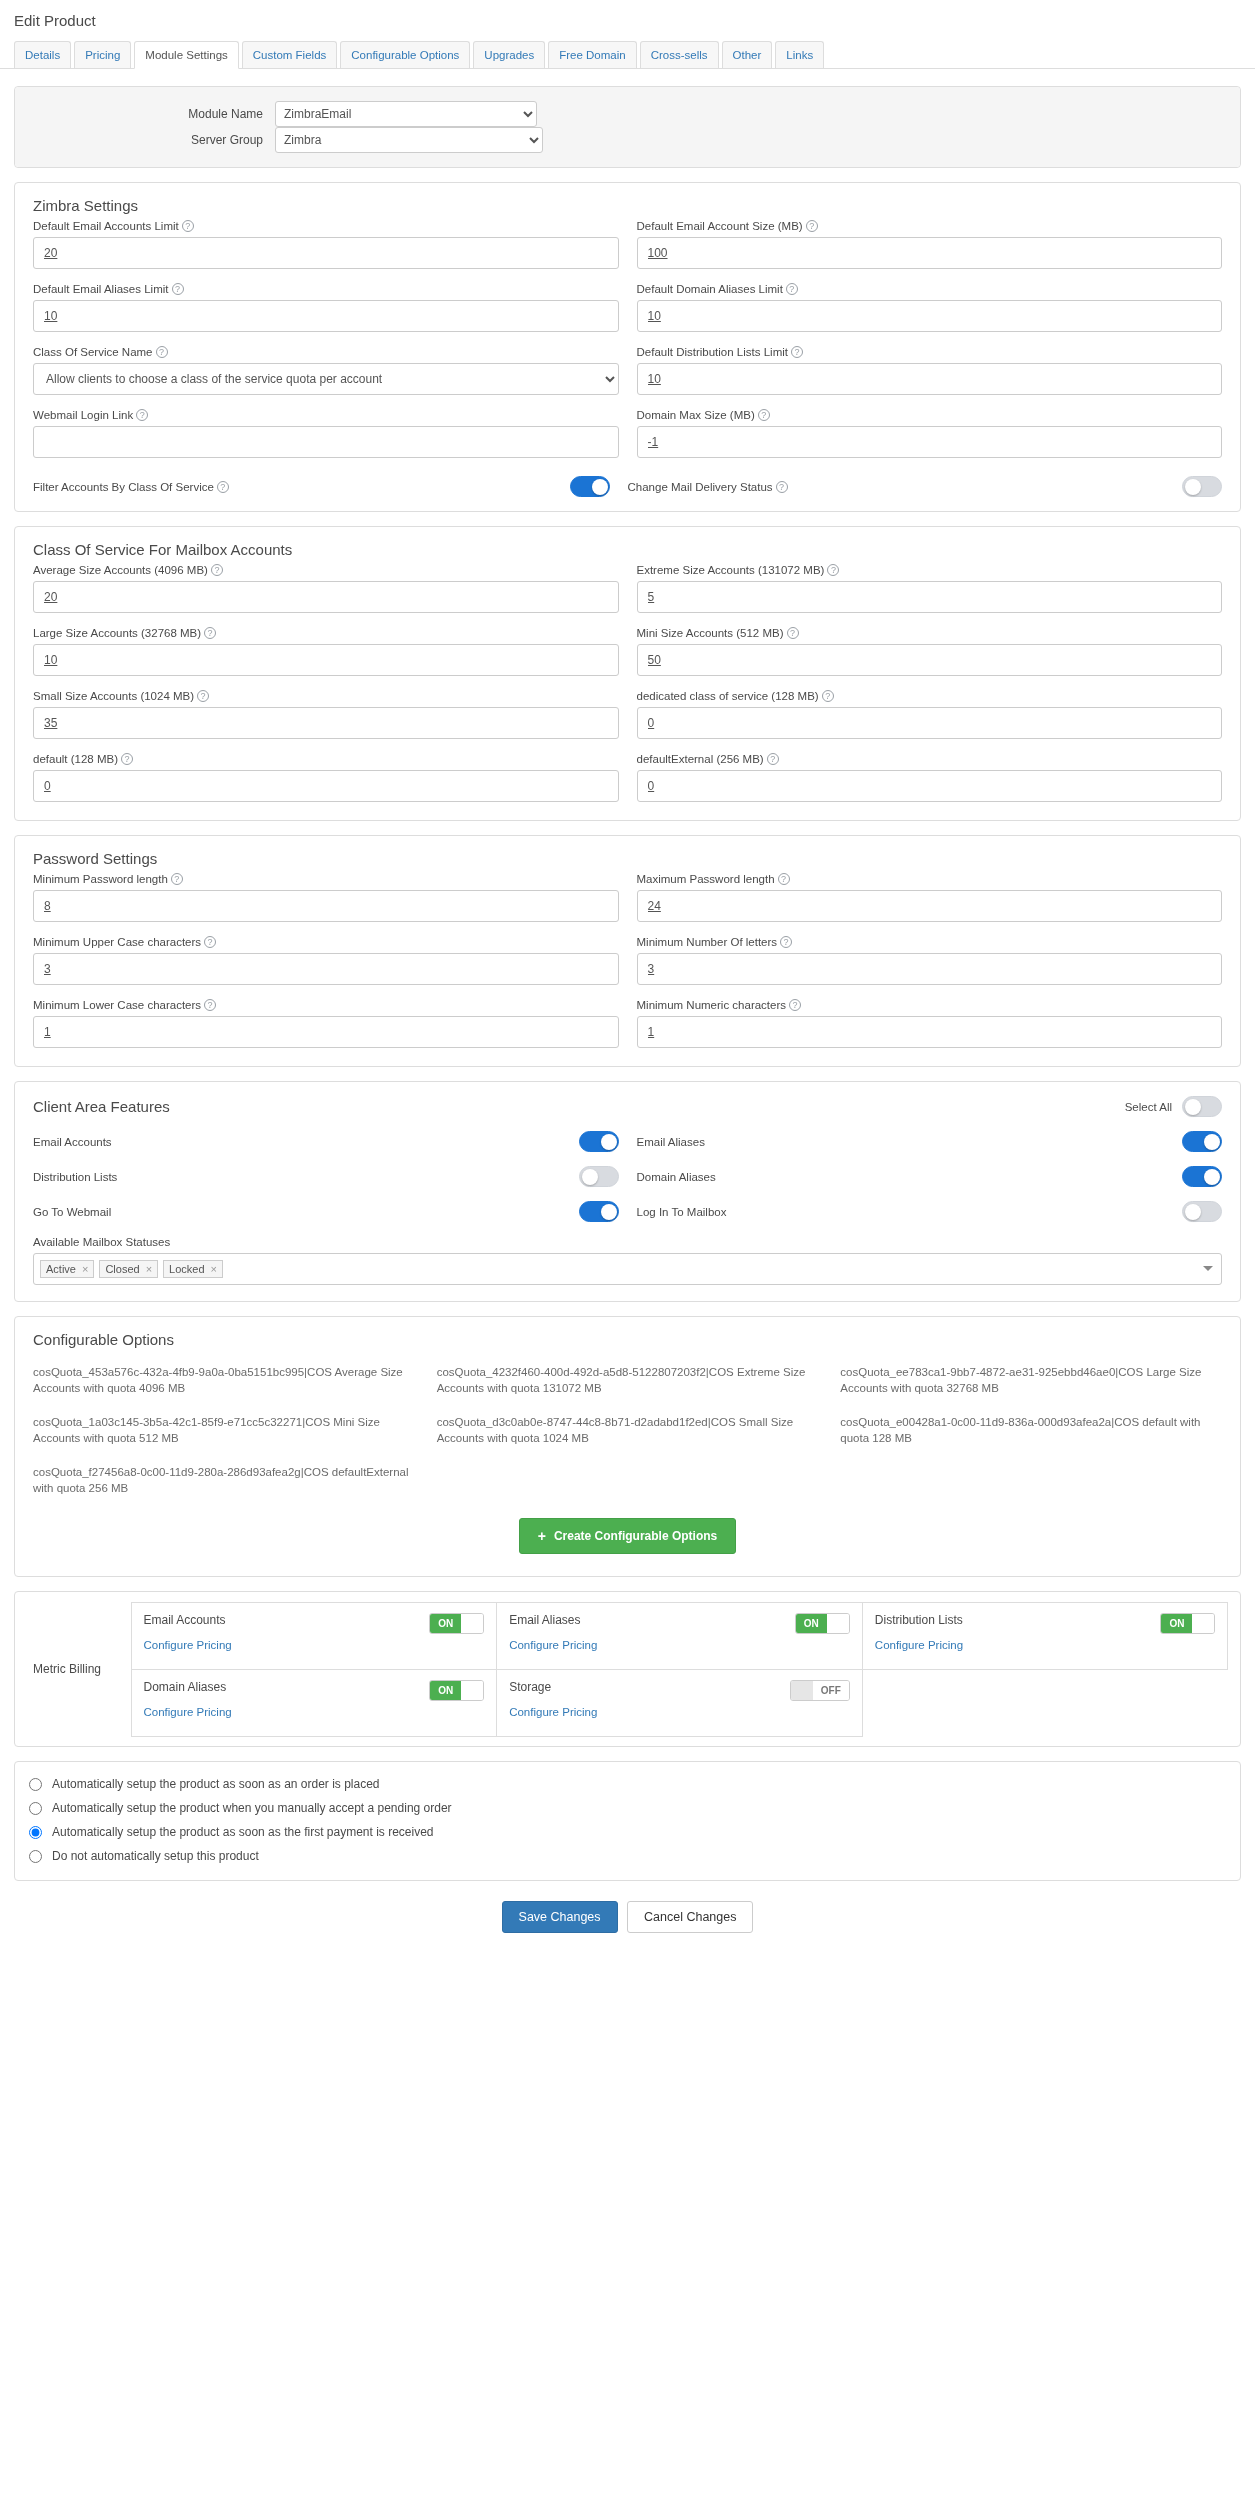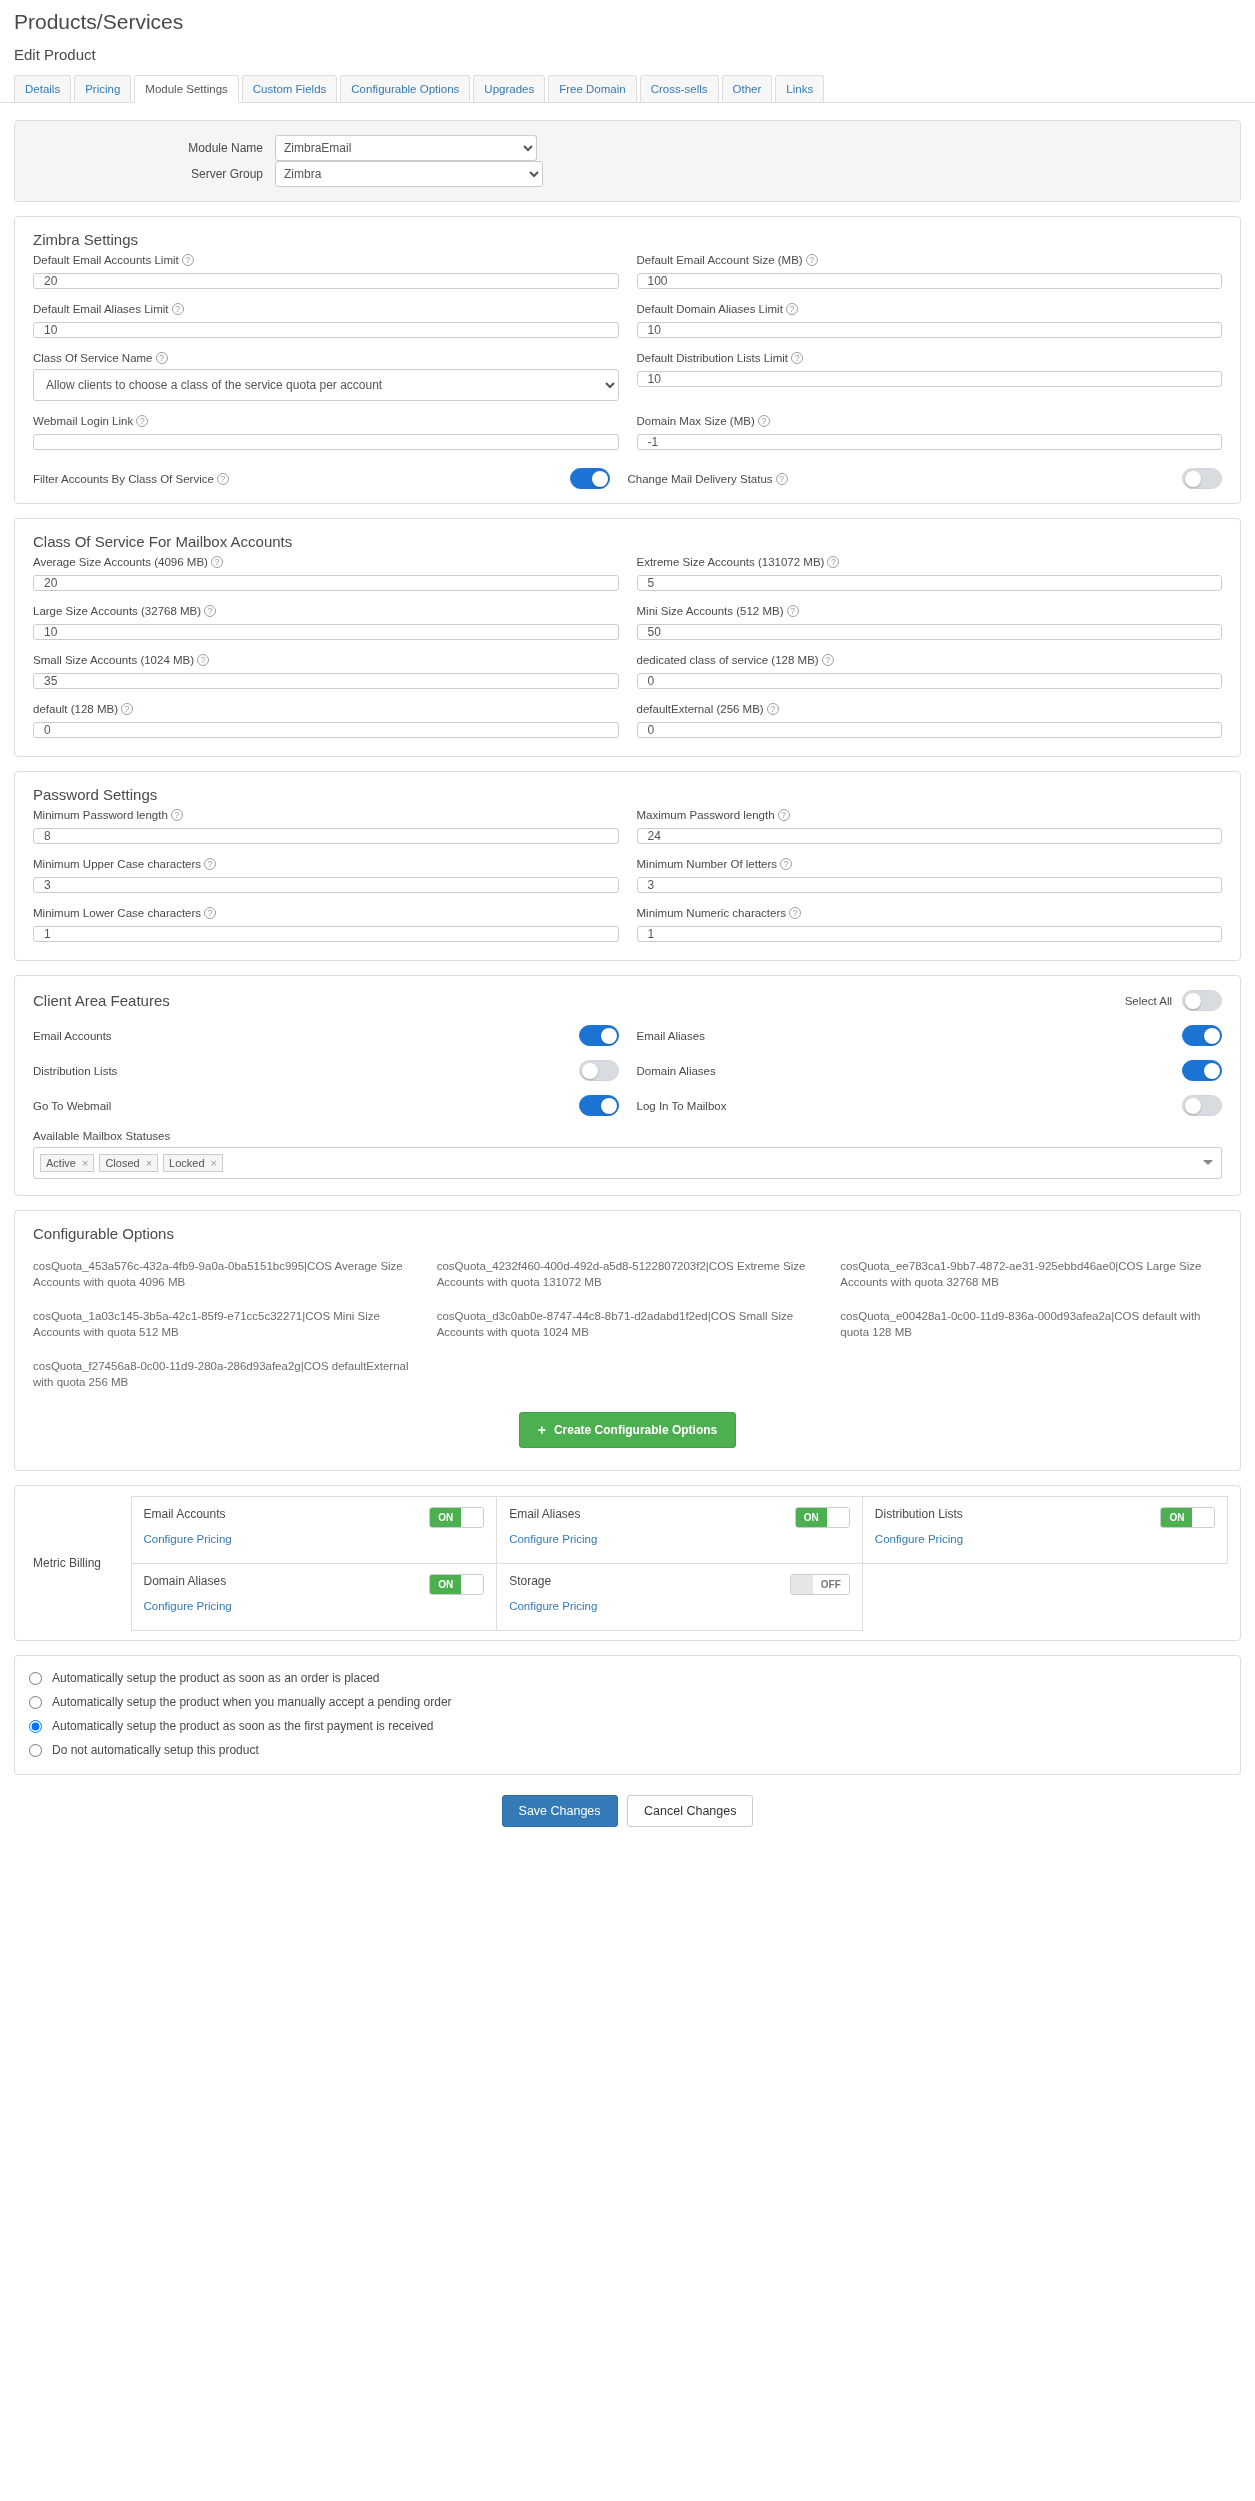--- a/index.html
+++ b/index.html
@@ -118,28 +118,29 @@
     border-radius: 50%;
     color: #9aa0a6;
     font-size: 9px;
     line-height: 10px;
     text-align: center;
     margin-left: 3px;
     vertical-align: 1px;
   }
   input.txt {
     width: 100%;
-    height: 16px;
+    height: 32px;
     border: 1px solid #cccccc;
     border-radius: 3px;
     font-size: 12px;
     color: #555555;
     padding: 4px 10px;
     font-family: "Liberation Sans", sans-serif;
     background: #fff;
+    text-decoration: underline;
   }
   select.full {
     width: 100%;
     height: 32px;
     border: 1px solid #cccccc;
     border-radius: 3px;
     font-size: 12px;
     color: #555555;
     padding: 4px 8px;
     font-family: "Liberation Sans", sans-serif;
@@ -383,21 +384,20 @@
     cursor: pointer;
     margin-left: 5px;
     font-family: "Liberation Sans", sans-serif;
   }
 </style>
 </head>
 <body>
 
 <div class="page">
 
-  <div class="page-title">Products/Services</div>
   <div class="sub-title">Edit Product</div>
 
   <div class="tabs" id="tabbar">
       <div class="tab">Details</div>
       <div class="tab">Pricing</div>
       <div class="tab active">Module Settings</div>
       <div class="tab">Custom Fields</div>
       <div class="tab">Configurable Options</div>
       <div class="tab">Upgrades</div>
       <div class="tab">Free Domain</div>

